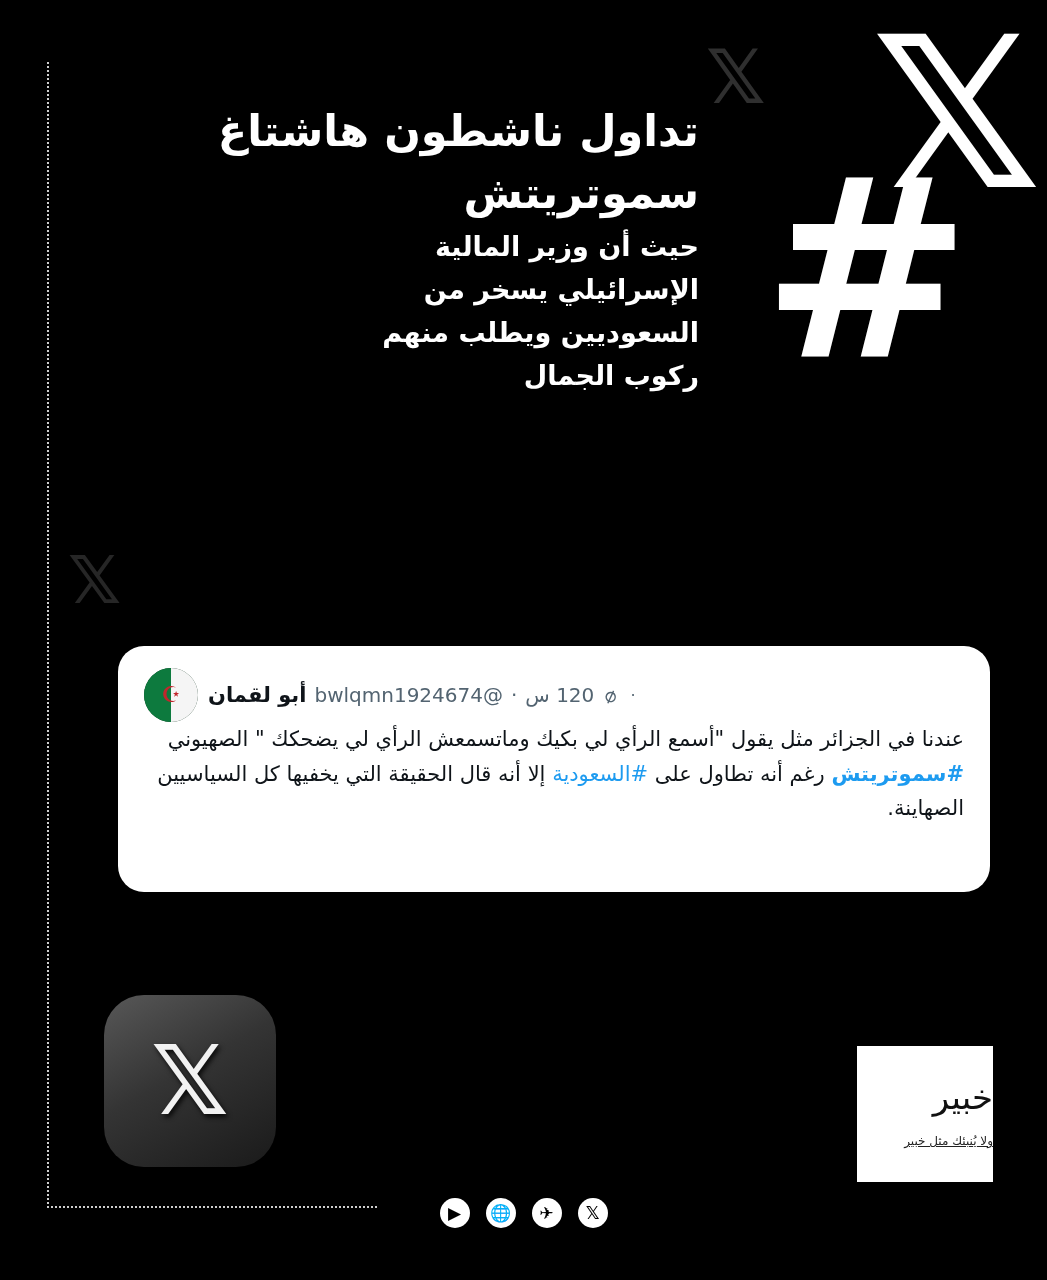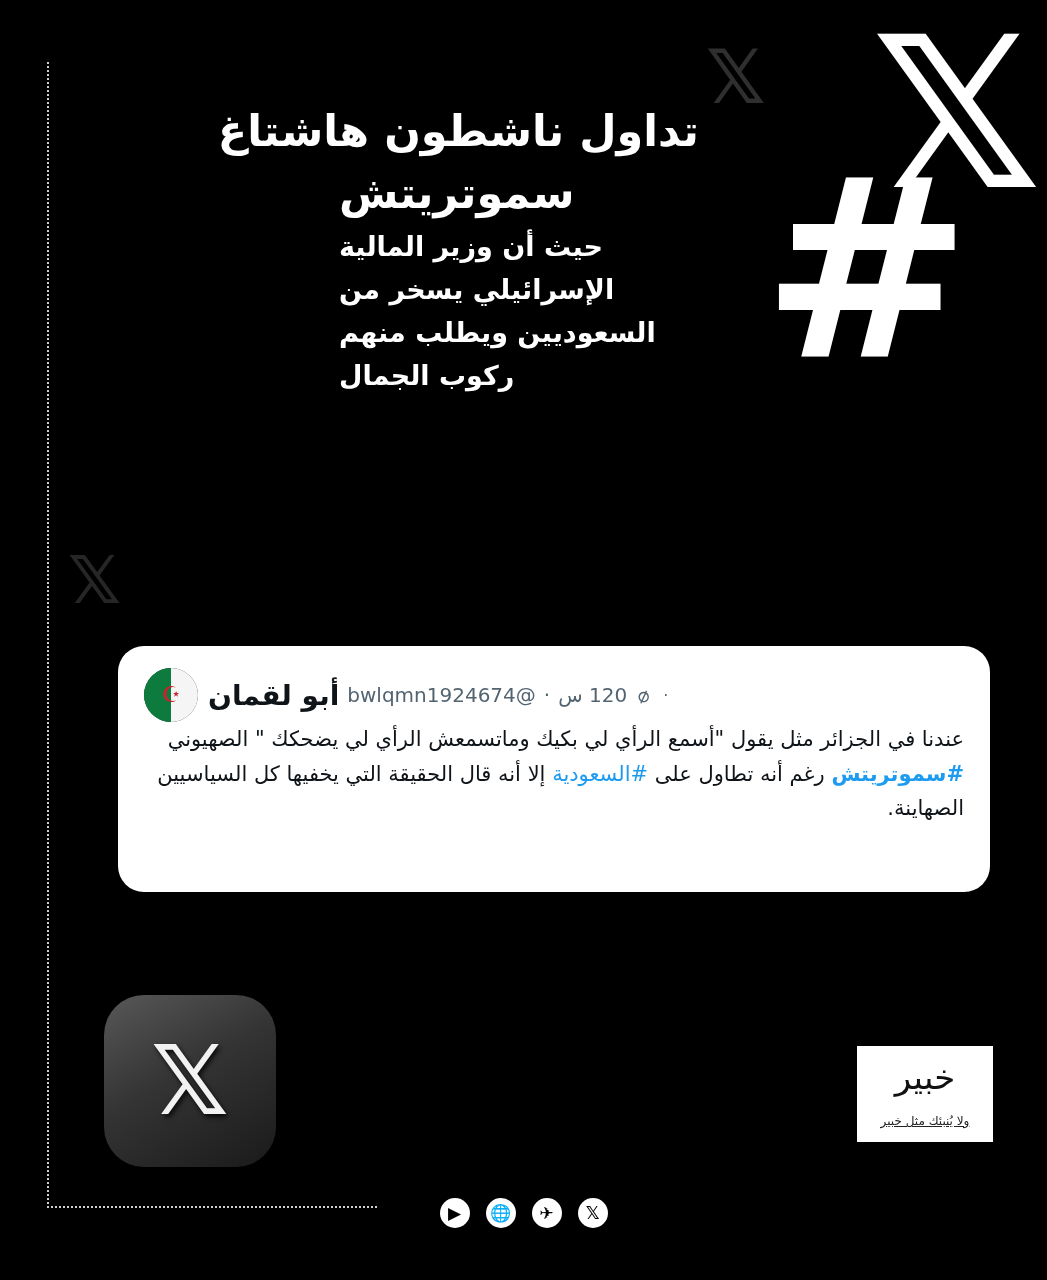--- a/index.html
+++ b/index.html
@@ -75,21 +75,21 @@
     user-select: none;
     letter-spacing: -6px;
   }
 
   
   .headline {
     position: absolute;
     top: 100px;
     right: 348px;
     width: 360px;
-    text-align: left;
+    text-align: right;
     direction: rtl;
   }
   .headline .title {
     font-size: 43px;
     font-weight: 700;
     line-height: 1.45;
     color: #ffffff;
     white-space: nowrap;
   }
   .headline .title .line2 {
@@ -158,21 +158,21 @@
     display: flex;
     flex-direction: row;
     align-items: center;
     gap: 8px;
     flex-wrap: nowrap;
     font-size: 20px;
   }
   .display-name {
     font-weight: 700;
     color: #0f1419;
-    font-size: 28px;
+    font-size: 21px;
     white-space: nowrap;
   }
   .handle, .timestamp {
     color: #536471;
     font-size: 20px;
     white-space: nowrap;
   }
   .dot-sep {
     color: #536471;
     font-size: 20px;
@@ -229,24 +229,24 @@
     text-shadow: 2px 3px 5px rgba(0,0,0,0.85);
     line-height: 1;
   }
 
   
   .logo-box {
     position: absolute;
     left: 857px;
     top: 1046px;
     width: 136px;
-    height: 96px;
+    height: 136px;
     background: #ffffff;
     display: flex;
-    align-items: center;
+    align-items: flex-start;
     justify-content: center;
     flex-direction: column;
   }
   .logo-box .logo-main {
     font-size: 34px;
     color: #111111;
     font-family: "DejaVu Sans", "Liberation Sans", sans-serif;
     line-height: 1;
   }
   .logo-box .logo-sub {

